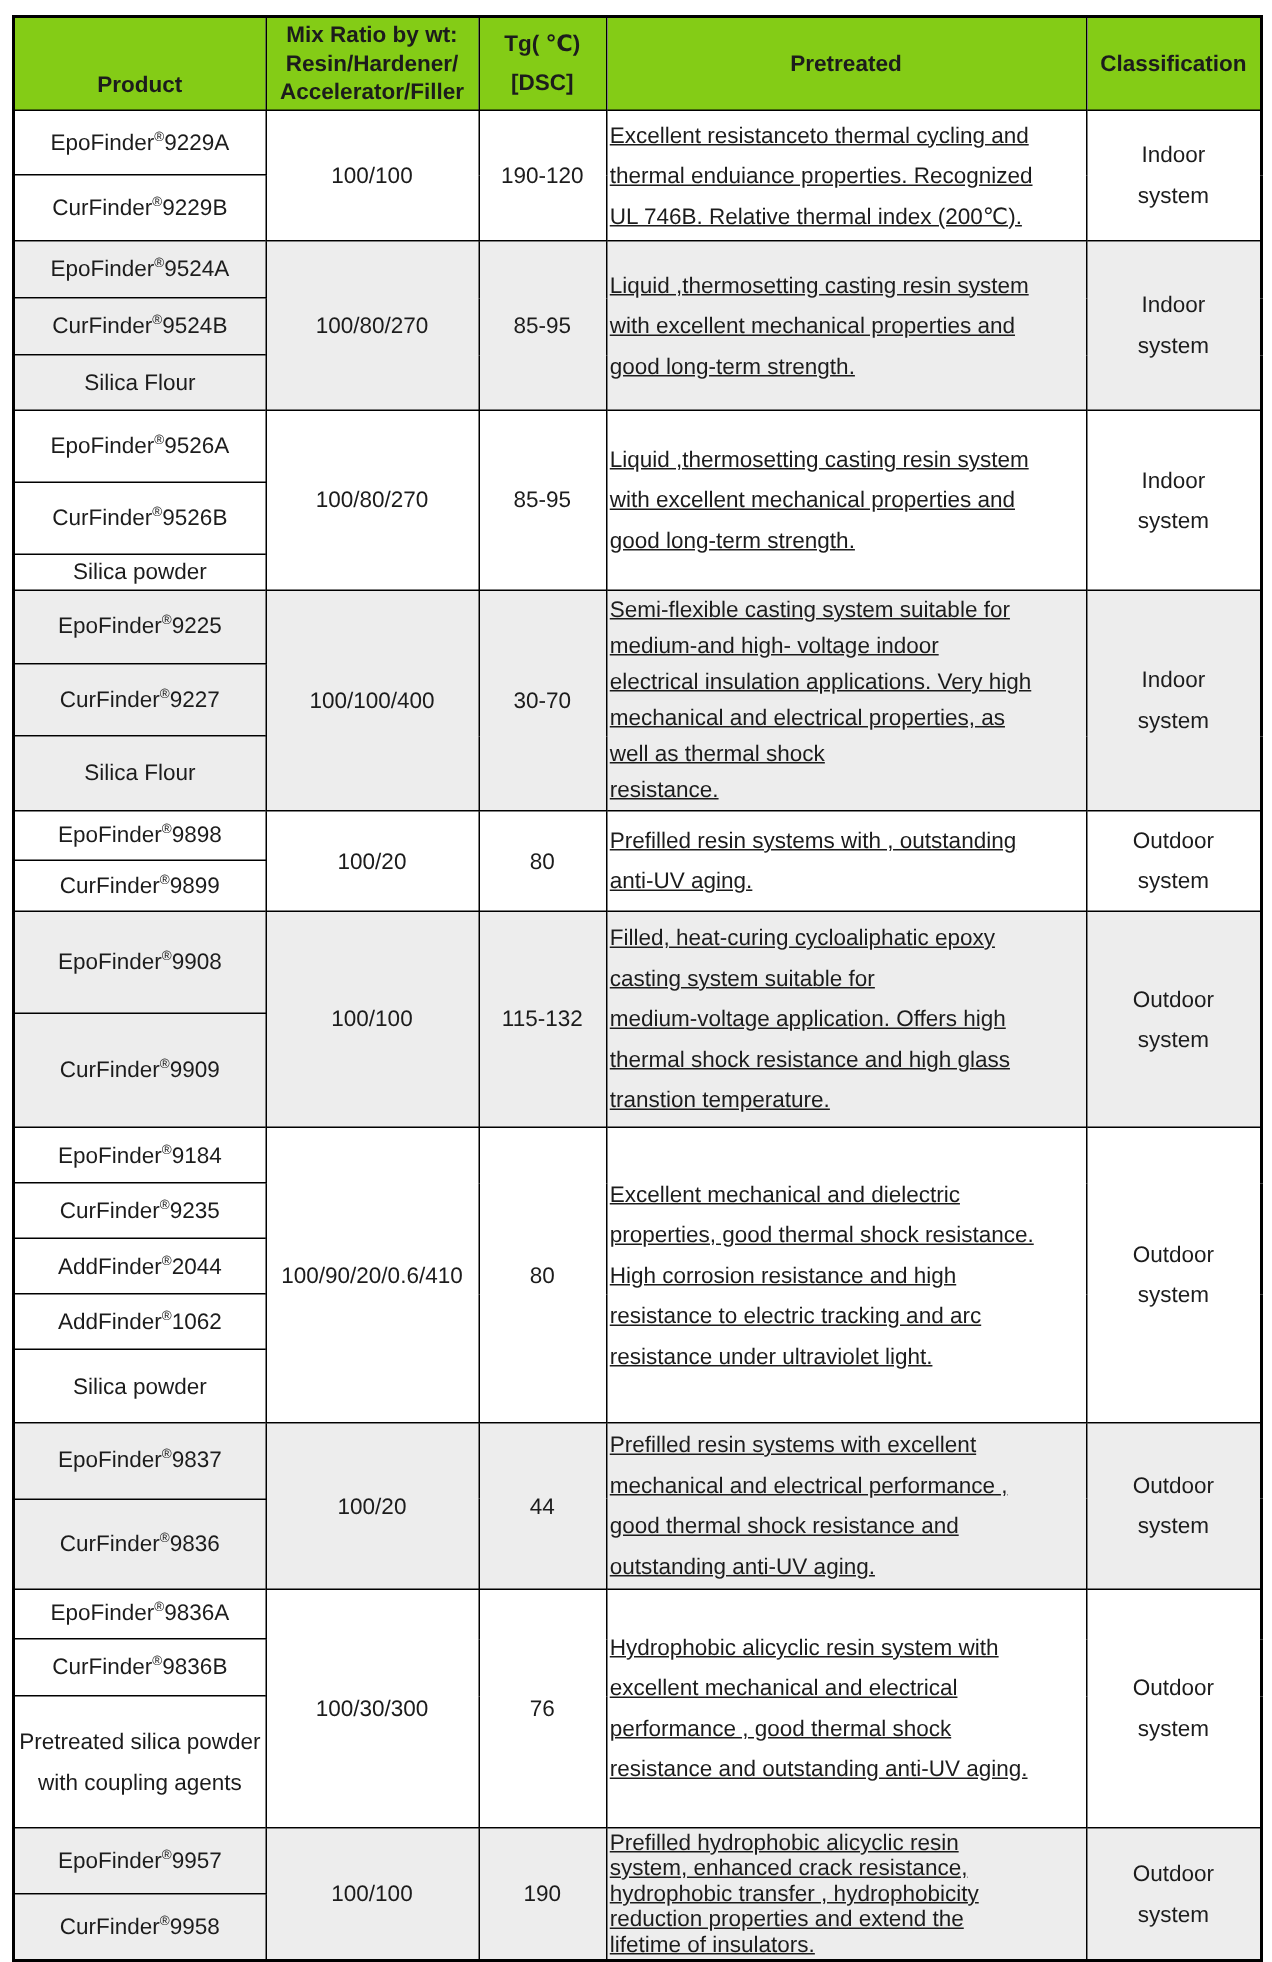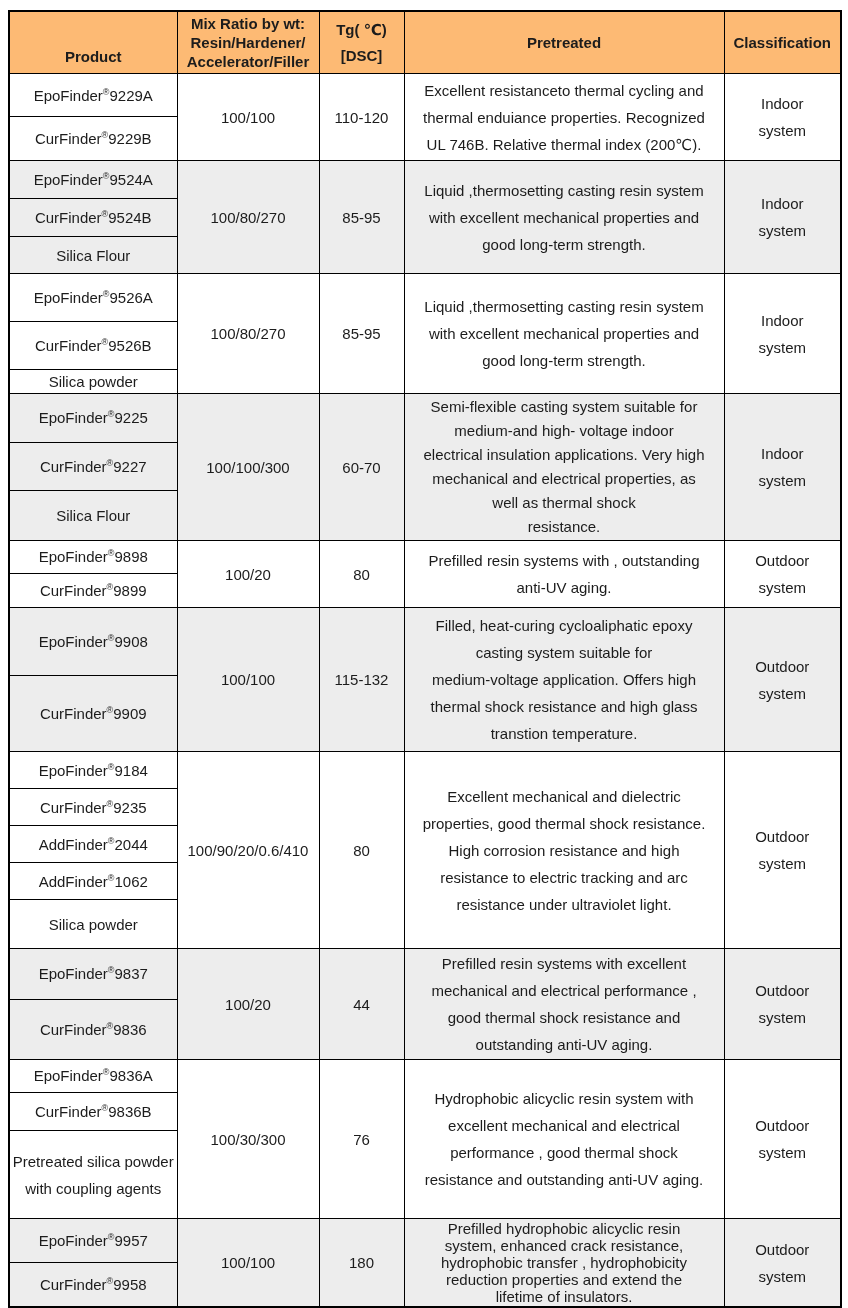--- a/index.html
+++ b/index.html
@@ -23,41 +23,42 @@
     border: 2px solid #000000;
   }
   table.spec th, table.spec td {
     border: 1px solid #000000;
     font-size: 15px;
     overflow: hidden;
     box-sizing: border-box;
   }
   
   thead th {
-    background: #fdba74;
+    background: #84cc16;
     font-weight: bold;
     text-align: center;
     vertical-align: middle;
     line-height: 19px;
     padding: 2px;
   }
   thead th.h-product { vertical-align: bottom; padding-bottom: 7px; }
   thead th.h-tg { line-height: 26px; }
   
   tbody td {
     text-align: center;
     vertical-align: middle;
     line-height: 27px;
     padding: 0 2px;
     background: #ffffff;
   }
   tr.shaded td { background: #EDEDED; }
   td.props {
-    text-align: center;
+    text-align: left;
     padding: 1px 2px;
+    text-decoration: underline;
   }
   td.props.lh24 { line-height: 24px; }
   td.props.lh17 { line-height: 17px; margin-top: 40px; }
   sup {
     font-size: 9px;
     line-height: 0;
     vertical-align: super;
   }
 </style>
 </head>
@@ -79,21 +80,21 @@
         <th class="h-tg">Tg( ℃)<br>[DSC]</th>
         <th>Pretreated</th>
         <th>Classification</th>
       </tr>
     </thead>
     <tbody>
 
       <tr style="height:43px">
         <td>EpoFinder<sup>®</sup>9229A</td>
         <td rowspan="2">100/100</td>
-        <td rowspan="2">110-120</td>
+        <td rowspan="2">190-120</td>
         <td rowspan="2" class="props">Excellent resistanceto thermal cycling and<br>thermal enduiance properties. Recognized<br>UL 746B. Relative thermal index (200℃).</td>
         <td rowspan="2">Indoor<br>system</td>
       </tr>
       <tr style="height:44px">
         <td>CurFinder<sup>®</sup>9229B</td>
       </tr>
 
       <tr class="shaded" style="height:38px">
         <td>EpoFinder<sup>®</sup>9524A</td>
         <td rowspan="3">100/80/270</td>
@@ -117,22 +118,22 @@
       </tr>
       <tr style="height:48px">
         <td>CurFinder<sup>®</sup>9526B</td>
       </tr>
       <tr style="height:24px">
         <td style="line-height:20px">Silica powder</td>
       </tr>
 
       <tr class="shaded" style="height:48px">
         <td>EpoFinder<sup>®</sup>9225</td>
-        <td rowspan="3">100/100/300</td>
-        <td rowspan="3">60-70</td>
+        <td rowspan="3">100/100/400</td>
+        <td rowspan="3">30-70</td>
         <td rowspan="3" class="props lh24">Semi-flexible casting system suitable for<br>medium-and high- voltage indoor<br>electrical insulation applications. Very high<br>mechanical and electrical properties, as<br>well as thermal shock<br>resistance.</td>
         <td rowspan="3">Indoor<br>system</td>
       </tr>
       <tr class="shaded" style="height:48px">
         <td>CurFinder<sup>®</sup>9227</td>
       </tr>
       <tr class="shaded" style="height:49px">
         <td>Silica Flour</td>
       </tr>
 
@@ -199,21 +200,21 @@
       <tr style="height:38px">
         <td>CurFinder<sup>®</sup>9836B</td>
       </tr>
       <tr style="height:88px">
         <td>Pretreated silica powder with coupling agents</td>
       </tr>
 
       <tr class="shaded" style="height:40px">
         <td>EpoFinder<sup>®</sup>9957</td>
         <td rowspan="2">100/100</td>
-        <td rowspan="2">180</td>
+        <td rowspan="2">190</td>
         <td rowspan="2" class="props lh17">Prefilled hydrophobic alicyclic resin<br>system, enhanced crack resistance,<br>hydrophobic transfer , hydrophobicity<br>reduction properties and extend the<br>lifetime of insulators.</td>
         <td rowspan="2">Outdoor<br>system</td>
       </tr>
       <tr class="shaded" style="height:41px">
         <td>CurFinder<sup>®</sup>9958</td>
       </tr>
 
     </tbody>
   </table>
 </div>

